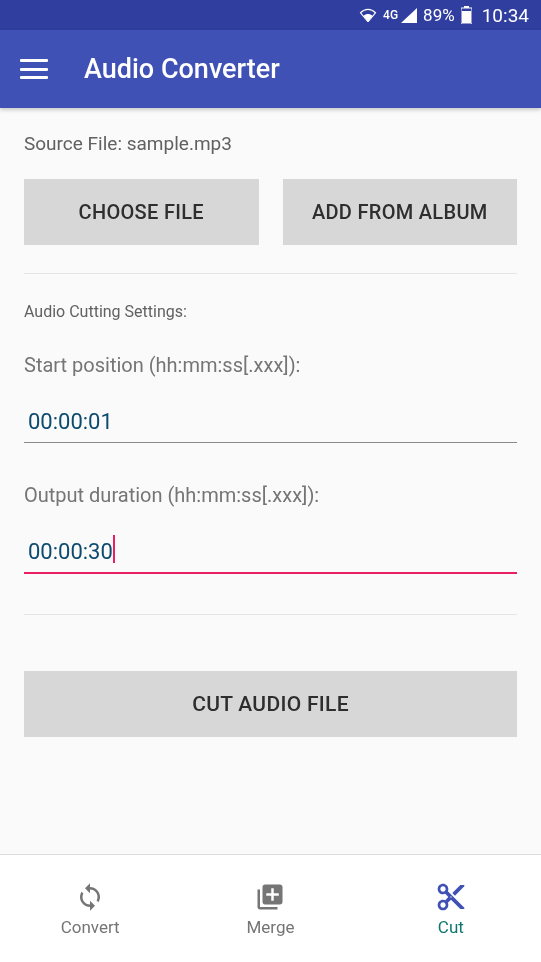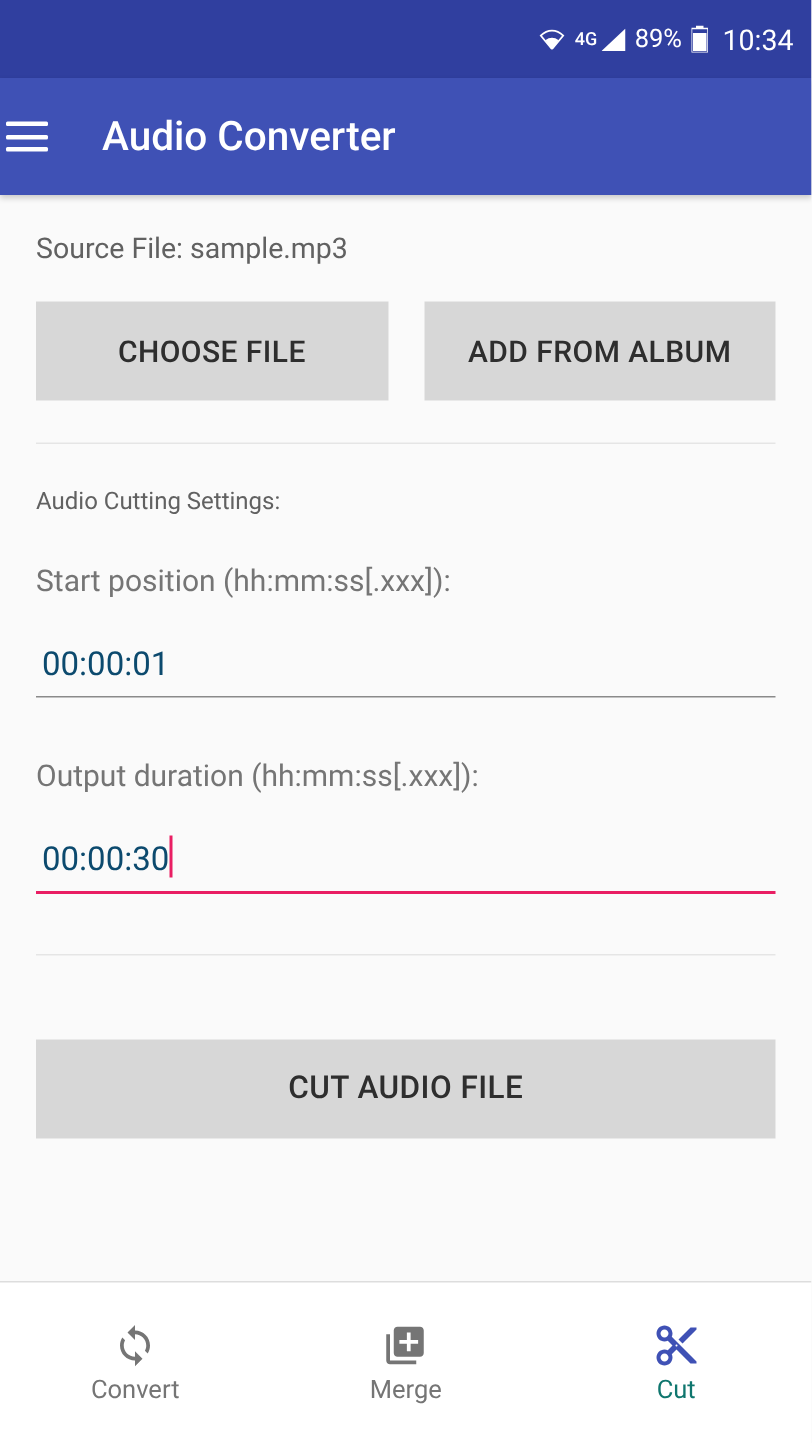--- a/index.html
+++ b/index.html
@@ -5,40 +5,40 @@
     * { margin: 0; padding: 0; box-sizing: border-box; }
     body {
       width: 541px;
       height: 962px;
       font-family: Roboto, -apple-system, BlinkMacSystemFont, sans-serif;
       background: #fafafa;
       overflow: hidden;
       position: relative;
     }
     .status-bar {
-      height: 52px;
+      height: 30px;
       background: #303f9f;
       color: white;
       display: flex;
       justify-content: flex-end;
       align-items: center;
       padding: 0 12px;
       font-size: 17px;
       gap: 6px;
     }
     .status-bar .signal-group { display: flex; align-items: center; gap: 3px; }
     .status-4g { font-size: 12px; font-weight: 500; }
     .status-time { font-size: 19px; margin-left: 4px; }
     .app-bar {
       height: 78px;
       background: #3f51b5;
       color: white;
       display: flex;
       align-items: center;
-      padding: 0 4px;
+      padding: 0 20px;
       box-shadow: 0 2px 4px rgba(0,0,0,0.2);
     }
     .hamburger {
       width: 28px;
       height: 20px;
       display: flex;
       flex-direction: column;
       justify-content: space-between;
       margin-right: 36px;
       cursor: pointer;

